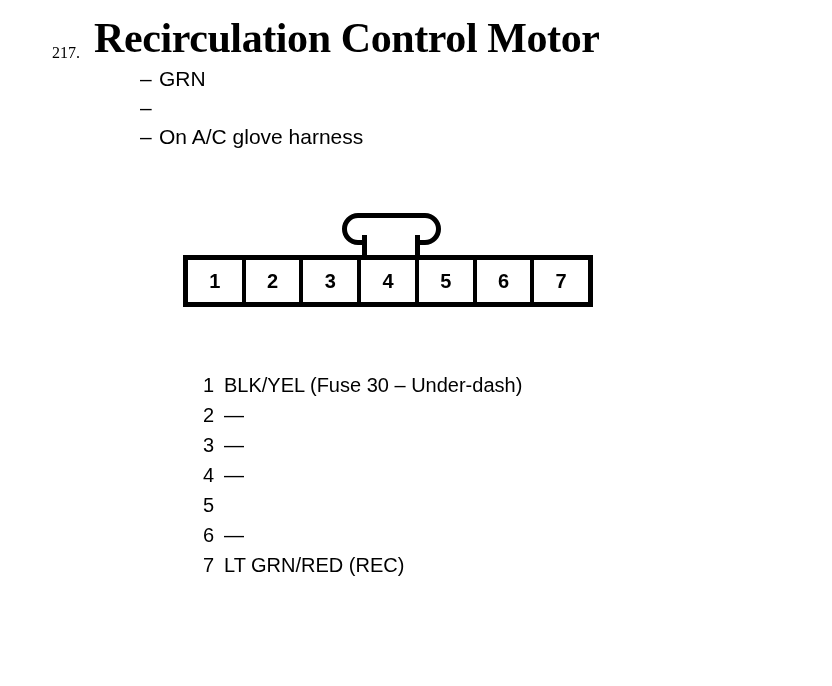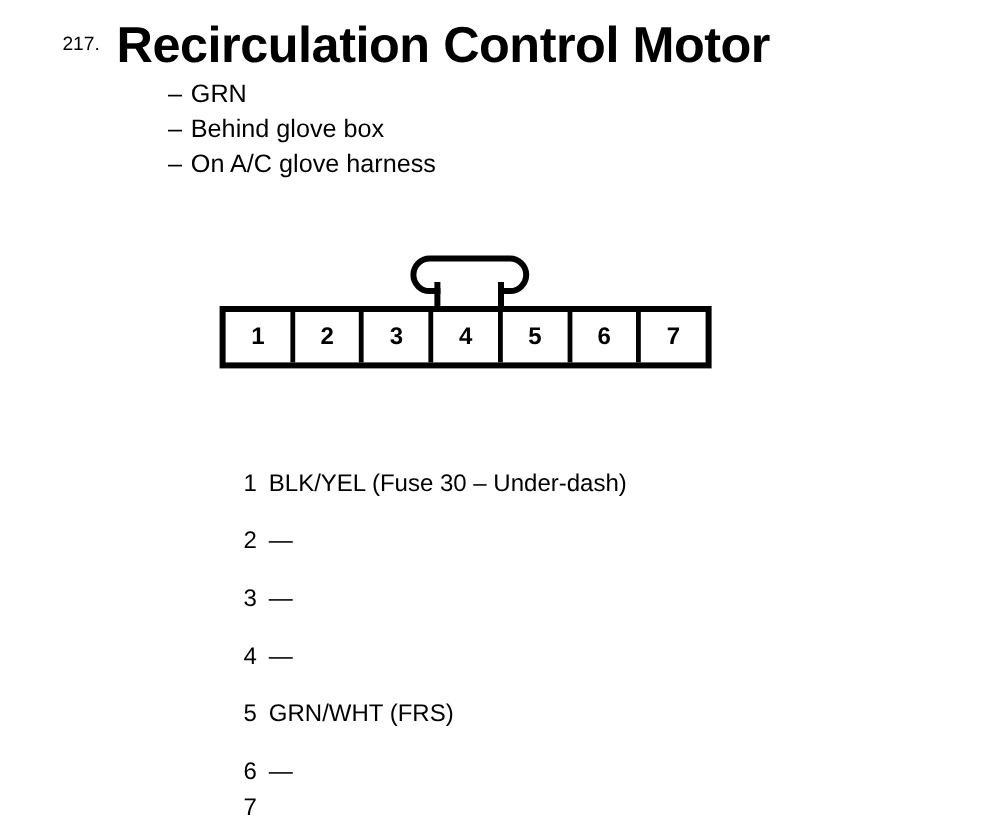--- a/index.html
+++ b/index.html
@@ -15,22 +15,23 @@
     color: #000000;
     overflow: hidden;
   }
 
   
   #title-block {
     position: absolute;
     left: 52px;
     top: 14px;
     display: flex;
-    align-items: center;
+    align-items: flex-end;
     white-space: nowrap;
+    font-family: Liberation Serif, serif;
   }
   #title-text {
     font-size: 42px;
     font-weight: bold;
     margin-left: 14px;
     letter-spacing: -0.4px;
   }
 
   
   #notes-list {
@@ -125,39 +126,37 @@
     line-height: 30px;
     white-space: nowrap;
   }
   .pin-number {
     width: 18px;
     flex: 0 0 18px;
     text-align: right;
   }
   .pin-desc {
     margin-left: 10px;
-    margin-top: 18px;
   }
 </style>
 </head>
 <body>
 
 <div id="title-block">
   <span>217.</span>
   <span id="title-text">Recirculation Control Motor</span>
 </div>
 
 <div id="notes-list">
   <div class="note-row">
     <span class="note-dash">–</span>
     <span>GRN</span>
   </div>
   <div class="note-row">
     <span class="note-dash">–</span>
-    <span>Behind glove box</span>
   </div>
   <div class="note-row">
     <span class="note-dash">–</span>
     <span>On A/C glove harness</span>
   </div>
 </div>
 
 <div id="connector">
 
   <div id="latch"></div>
@@ -188,22 +187,22 @@
   <div class="pin-row">
     <span class="pin-number">3</span>
     <span class="pin-desc">—</span>
   </div>
   <div class="pin-row">
     <span class="pin-number">4</span>
     <span class="pin-desc">—</span>
   </div>
   <div class="pin-row">
     <span class="pin-number">5</span>
-    <span class="pin-desc">GRN/WHT (FRS)</span>
   </div>
   <div class="pin-row">
     <span class="pin-number">6</span>
     <span class="pin-desc">—</span>
   </div>
   <div class="pin-row">
     <span class="pin-number">7</span>
+    <span class="pin-desc">LT GRN/RED (REC)</span>
   </div>
 </div>
 
 </body></html>

